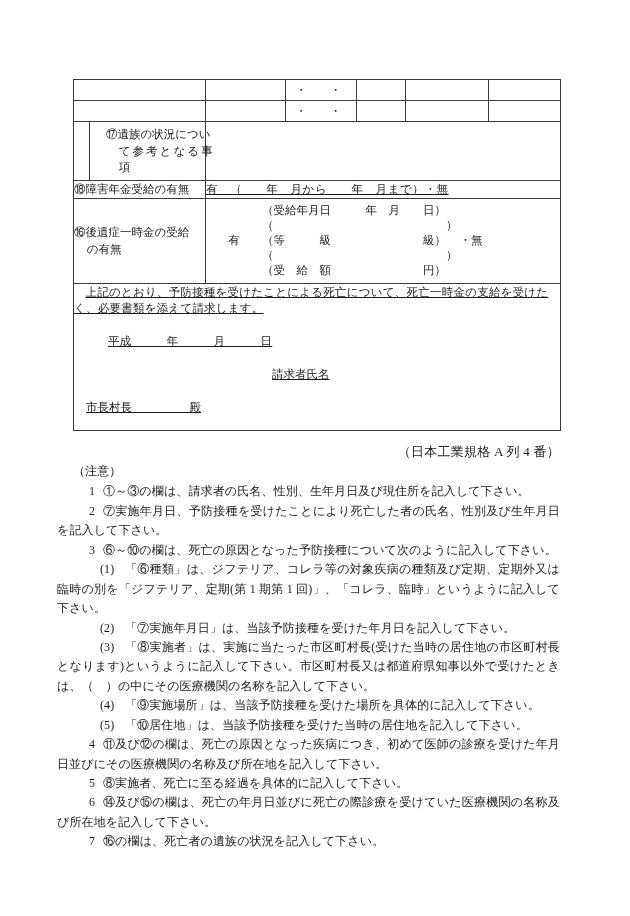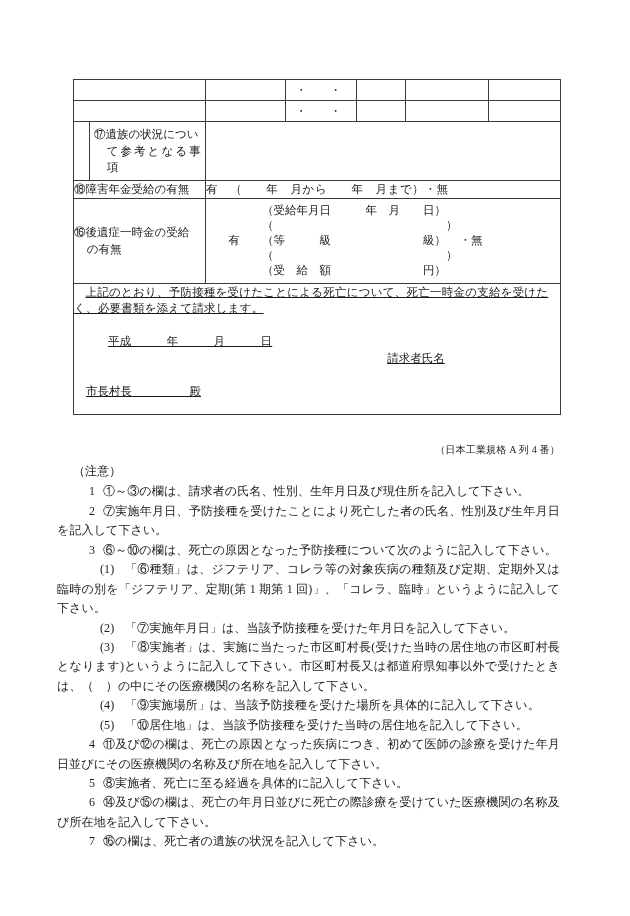--- a/index.html
+++ b/index.html
@@ -52,21 +52,21 @@
   }
 
   
   .label-cell {
     vertical-align: top;
     padding: 0;
   }
   .label-indent {
     margin-left: 15px;
     border-left: 1px solid #3a3a3a;
-    padding: 4px 3px 4px 4px;
+    padding: 4px 3px 4px 16px;
     min-height: 46px;
     box-sizing: border-box;
   }
   .label-line1 { white-space: nowrap; }
   .label-line2 { padding-left: 1.1em; letter-spacing: 0.18em; white-space: nowrap;}
   .label-line3 { padding-left: 1.1em; white-space: nowrap;}
 
   .label-plain {
     padding: 3px 4px 3px 5px;
     white-space: nowrap;
@@ -77,20 +77,21 @@
   .val-cell {
     padding: 3px 6px;
     font-size: 11.5px;
   }
 
   .row18-val {
     text-align: left;
     padding-left: 36px;
     letter-spacing: 0.05em;
     white-space: nowrap;
+    text-decoration: underline;
   }
 
   
   .row16-wrap {
     display: flex;
     align-items: center;
     padding: 4px 0 4px 0;
   }
   .row16-aru {
     width: 56px;
@@ -118,37 +119,37 @@
   .stmt-p {
     text-indent: 1em;
     letter-spacing: 0.02em;
   }
   .stmt-date {
     margin-top: 16px;
     padding-left: 34px;
     letter-spacing: 0.02em;
   }
   .stmt-name {
+    margin-top: 16px;
     padding-left: 198px;
-    text-align: center;
   }
   .stmt-mayor {
     margin-top: 17px;
     padding-left: 12px;
   }
   .stmt-spacer { height: 14px; }
 
   
   .jis-line {
     position: absolute;
     left: 0;
     top: 443px;
     width: 560px;
     text-align: right;
-    font-size: 10px;
+    font-size: 13px;
     letter-spacing: 0.02em;
     font-family: Liberation Serif, serif;
   }
 
   
   .notes {
     position: absolute;
     left: 73px;
     top: 462px;
     width: 487px;

